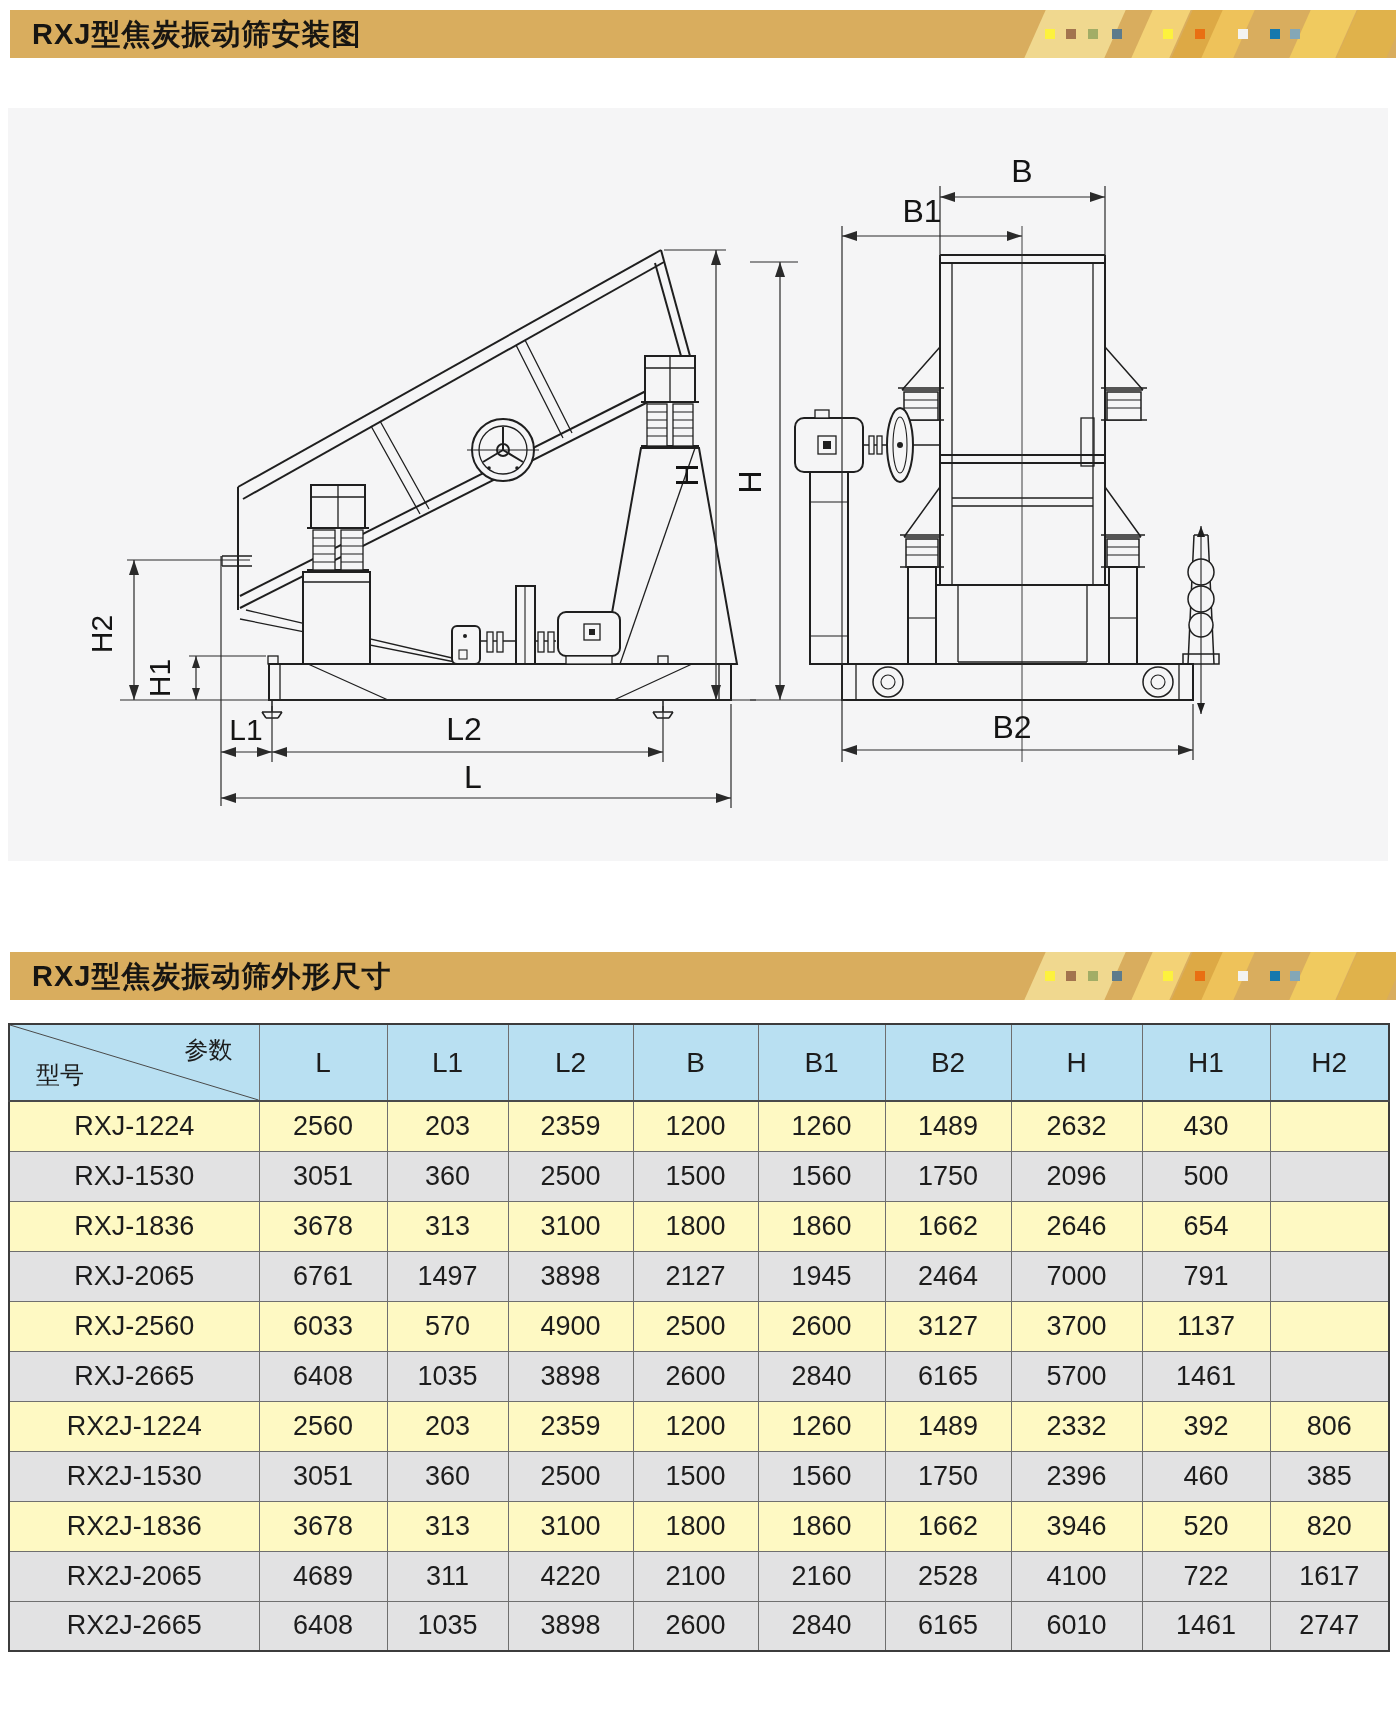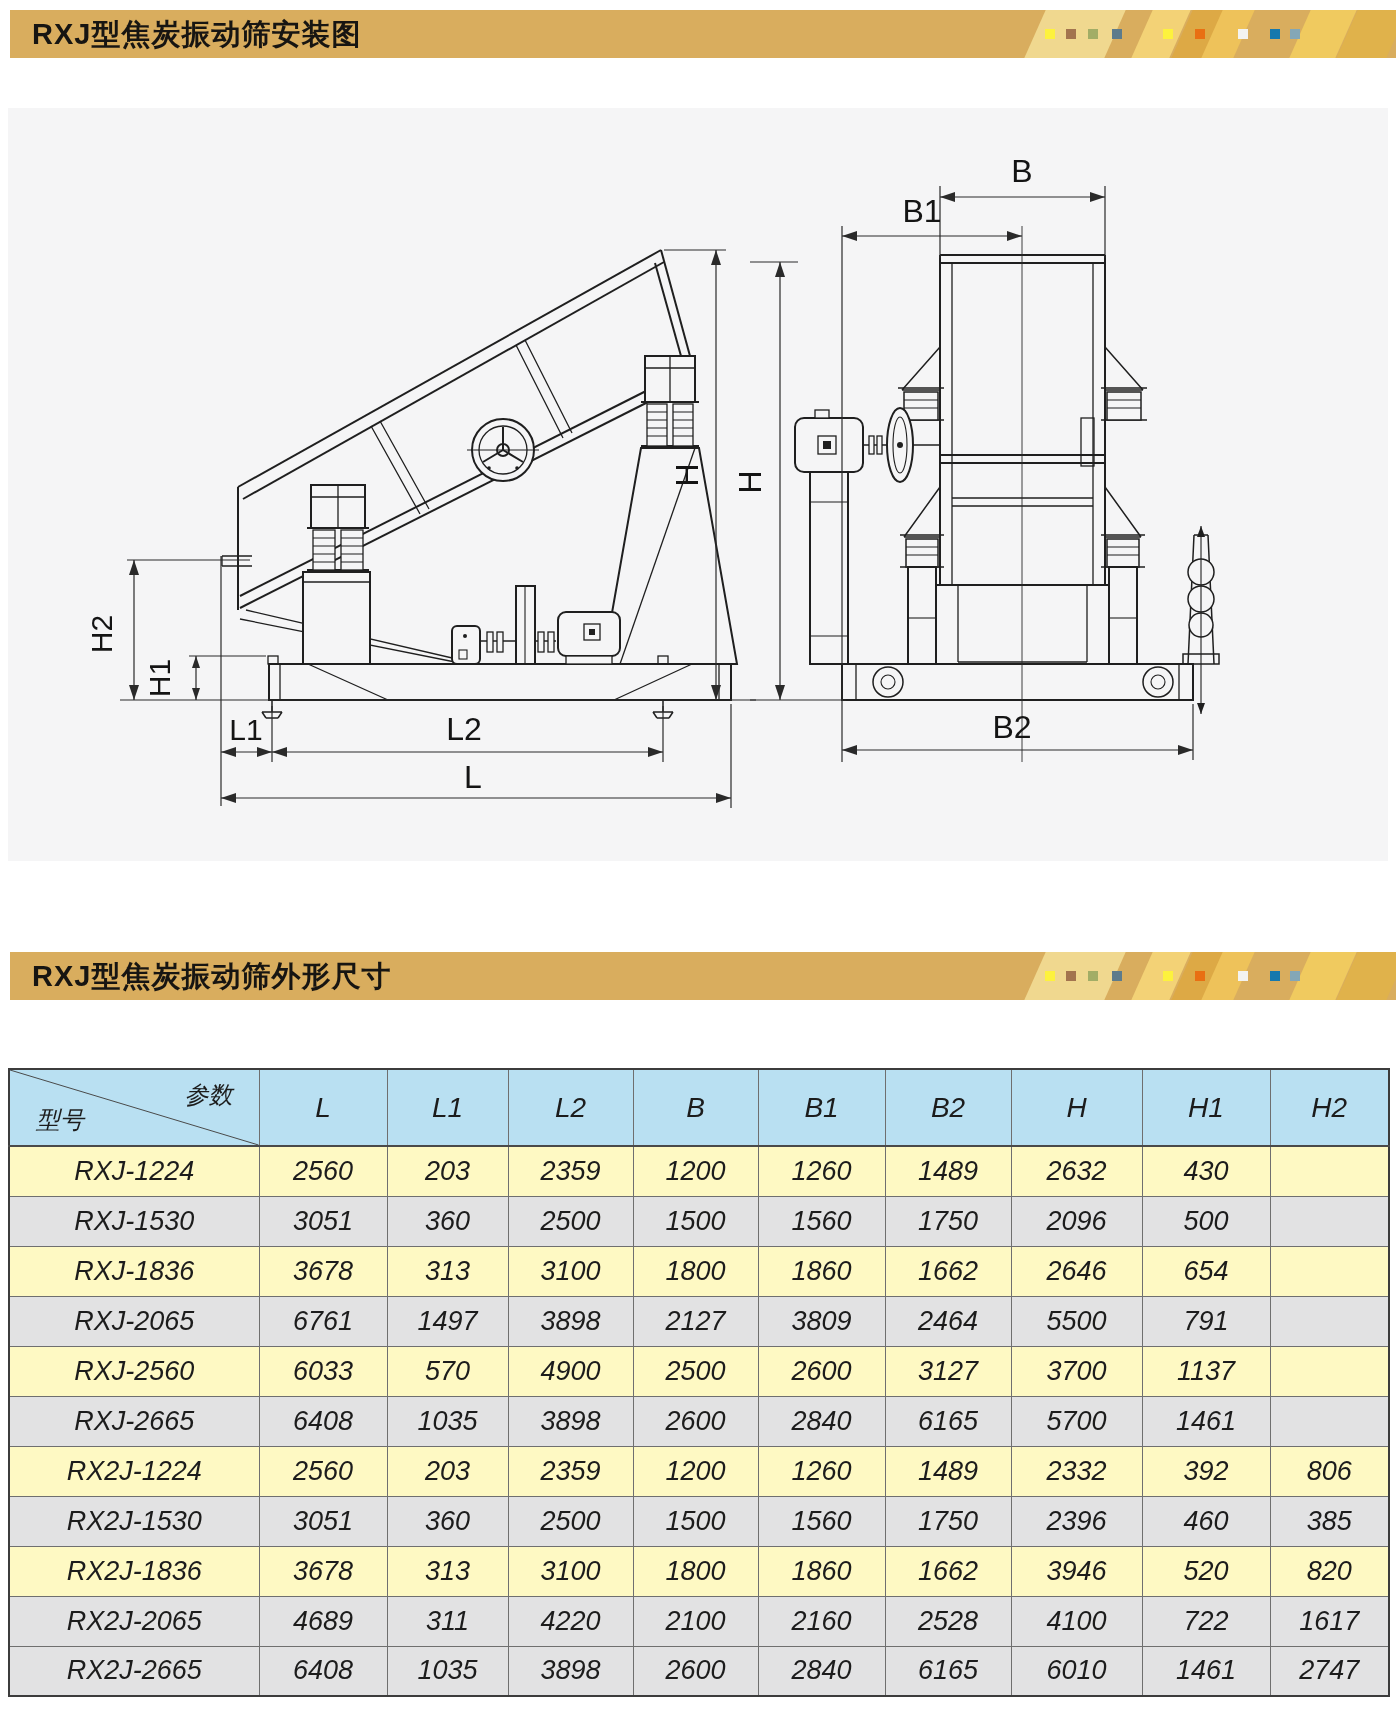--- a/index.html
+++ b/index.html
@@ -5,21 +5,21 @@
   html,body{margin:0;padding:0;background:#ffffff;}
   body{width:1396px;height:1713px;position:relative;font-family:"Liberation Sans",sans-serif;}
   .bar{position:absolute;height:48px;left:10px;width:1376px;background:#d9ad5e;overflow:hidden;padding-left:32px;}
   .bar1{top:10px;} .bar2{top:952px;}
   .bar-title{position:absolute;left:22px;top:0;line-height:48px;font-size:29px;font-weight:bold;color:#171512;letter-spacing:1px;white-space:nowrap;}
   .decor{position:absolute;top:0;left:0;right:0;bottom:0;pointer-events:none;}
   .stripe{position:absolute;top:-12px;height:72px;transform:skewX(-24deg);}
   .sq{position:absolute;top:19px;width:10px;height:10px;}
   .panel{position:absolute;left:8px;top:108px;width:1380px;height:753px;background:#f5f5f6;}
   .panel svg{display:block;width:100%;height:100%;}
-  table.dims{position:absolute;left:8px;top:1068px;width:1380px;border-collapse:collapse;table-layout:fixed;border:2px solid #3c3c3c;font-style:italic;}
+  table.dims{position:absolute;left:8px;top:1023px;width:1380px;border-collapse:collapse;table-layout:fixed;border:2px solid #3c3c3c;}
   table.dims th,table.dims td{border:1px solid #6f6f6f;text-align:center;vertical-align:middle;color:#1c1c1c;padding:0;}
   table.dims thead tr{height:77px;}
   table.dims tbody tr{height:50px;}
   table.dims th{background:#b9e0f2;font-size:28px;font-weight:normal;border-bottom:2px solid #4a4a4a;}
   table.dims td{font-size:27px;}
   tr.alt td{background:#e2e2e3;}
   tr.plain td{background:#fef9c3;}
   th.corner{position:relative;}
   th.corner svg{position:absolute;top:0;left:0;width:100%;height:100%;}
   th.corner .p{position:absolute;top:9px;right:26px;font-size:24px;color:#1c1c1c;}
@@ -352,23 +352,23 @@
         <td>2646</td>
         <td>654</td>
         <td></td>
       </tr>
       <tr class="alt">
         <td>RXJ-2065</td>
         <td>6761</td>
         <td>1497</td>
         <td>3898</td>
         <td>2127</td>
-        <td>3809</td>
+        <td>1945</td>
         <td>2464</td>
-        <td>5500</td>
+        <td>7000</td>
         <td>791</td>
         <td></td>
       </tr>
       <tr class="plain">
         <td>RXJ-2560</td>
         <td>6033</td>
         <td>570</td>
         <td>4900</td>
         <td>2500</td>
         <td>2600</td>

